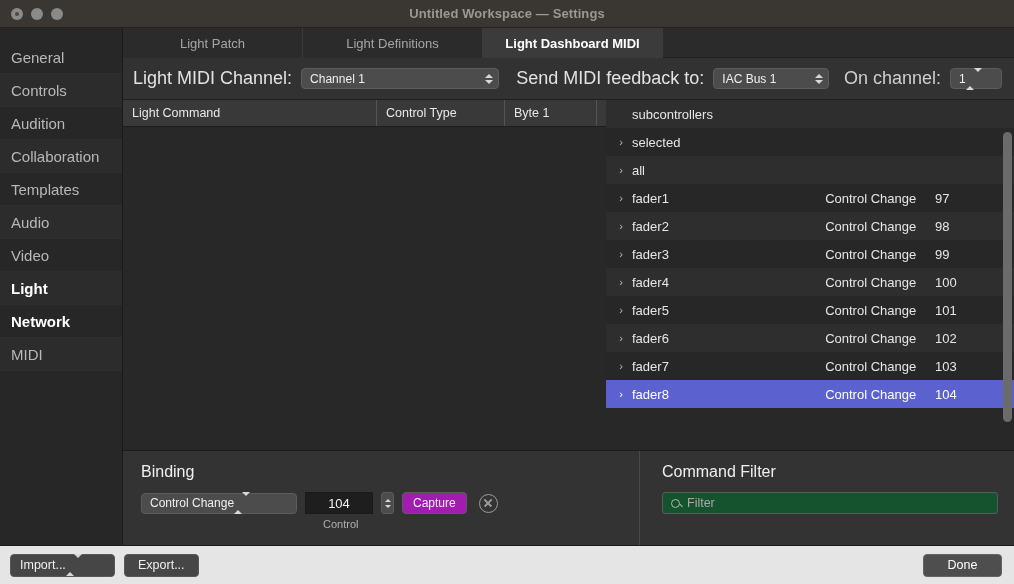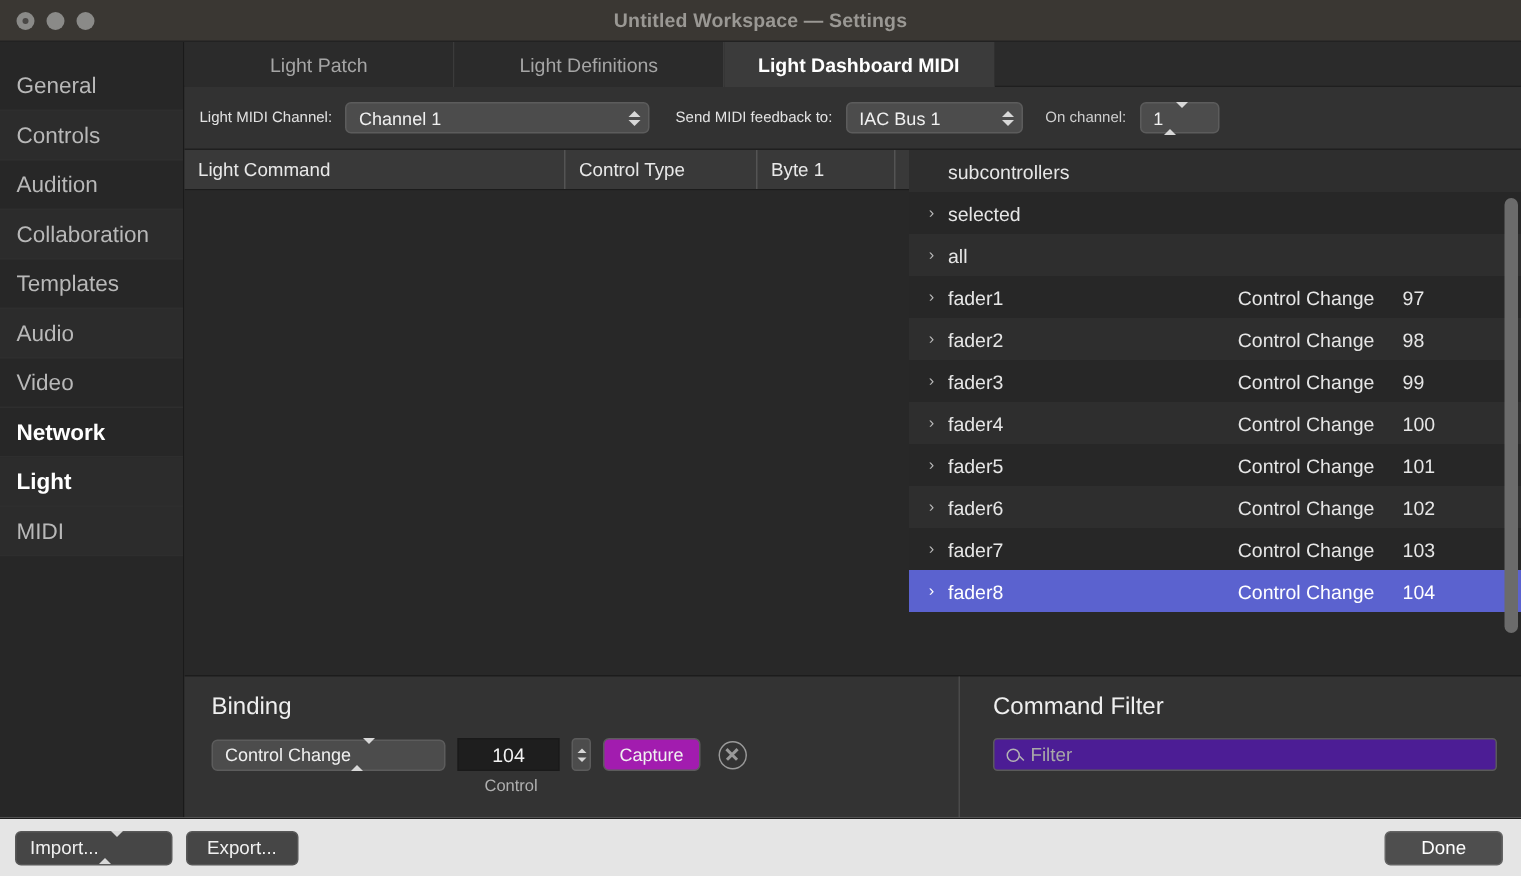--- a/index.html
+++ b/index.html
@@ -115,21 +115,21 @@
   
   .controls-strip {
     height: 42px; flex: 0 0 42px;
     display: flex; align-items: center;
     background: #323232;
     padding: 0 12px 0 10px;
     gap: 0;
     border-bottom: 1px solid #1f1f1f;
   }
   .ctl-label {
-    font-size: 10px; color: #e2e2e2;
+    font-size: 18px; color: #e2e2e2;
     white-space: nowrap;
   }
   .ctl-label.dim { color: #cfcfcf; }
 
   .popup {
     height: 21px;
     background: #4c4c4c;
     border: 1px solid #5c5c5c;
     border-radius: 4px;
     display: flex; align-items: center;
@@ -317,21 +317,21 @@
     left: 3px; top: 7.5px;
   }
   .xbtn::before { transform: rotate(45deg); }
   .xbtn::after  { transform: rotate(-45deg); }
   .sub-label {
     font-size: 11px; color: #b0b0b0;
     margin-left: 182px; margin-top: 4px;
   }
   .filter-field {
     height: 22px;
-    background: #4c1d95;
+    background: #14532d;
     border: 1px solid #5a5a5a;
     border-radius: 3px;
     display: flex; align-items: center;
     padding: 0 8px; gap: 7px;
   }
   .mag {
     width: 9px; height: 9px;
     border: 1.4px solid #b4b4b4;
     border-radius: 50%;
     position: relative;
@@ -414,25 +414,25 @@
         </div>
       <div class="side-item">
           <span>Templates</span>
         </div>
       <div class="side-item alt">
           <span>Audio</span>
         </div>
       <div class="side-item">
           <span>Video</span>
         </div>
+      <div class="side-item alt sel">
+          <span>Light</span>
+        </div>
       <div class="side-item sel">
           <span>Network</span>
-        </div>
-      <div class="side-item alt sel">
-          <span>Light</span>
         </div>
       <div class="side-item alt">
           <span>MIDI</span>
         </div>
       <div class="side-spacer"></div>
     </div>
 
     <div class="content">
 
       <div class="tabbar">

